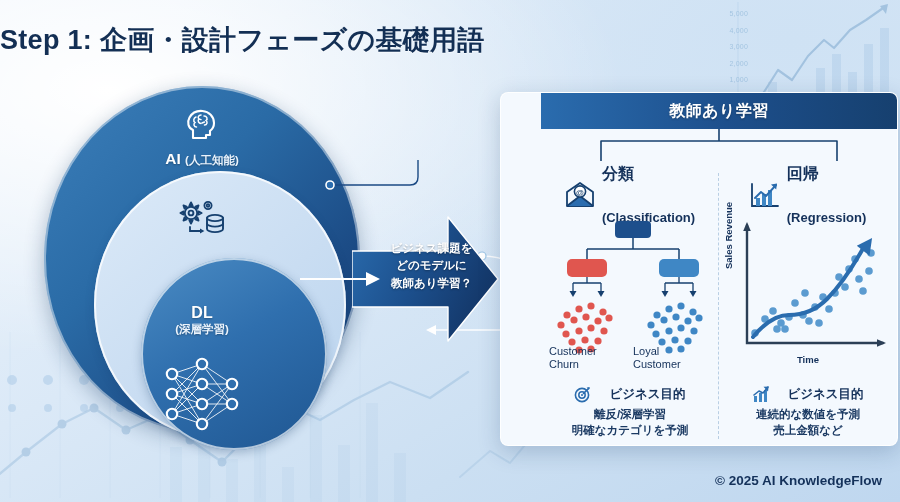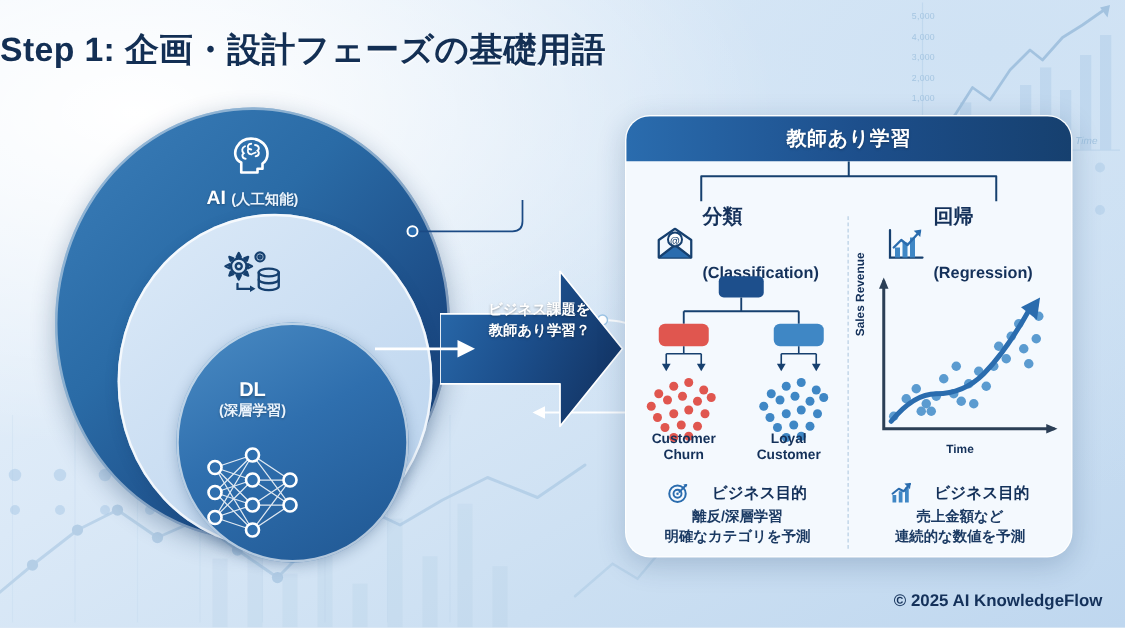--- a/index.html
+++ b/index.html
@@ -70,23 +70,24 @@
     color:#ffffff;font-size:11.5px;font-weight:bold;line-height:1.52;
     text-shadow:0 1px 2px rgba(0,0,0,.35);
   }
 
   
   .connect{position:absolute;left:300px;top:160px;width:230px;height:210px;}
 
   
   .panel{
     position:absolute;left:500px;top:92px;width:356px;height:352px;
-    border-radius:20px;background:#f4f9fe;
+    border-radius:8px;background:#f4f9fe;
     box-shadow:0 6px 22px rgba(20,55,100,.22);overflow:hidden;
     border:1px solid rgba(255,255,255,.9);
+    padding-left:40px;
   }
   .panel-head{
     height:36px;display:flex;align-items:center;justify-content:center;
     background:linear-gradient(90deg,#2a6cae 0%,#1d4f8c 52%,#16406f 100%);
     color:#fff;font-size:16px;font-weight:bold;letter-spacing:.5px;
     text-shadow:0 1px 2px rgba(0,0,0,.3);
   }
   .panel-body{position:relative;height:316px;}
   .branchsvg{position:absolute;left:0;top:0;width:356px;height:34px;}
   .divider{position:absolute;left:177px;top:44px;bottom:6px;width:0;
@@ -99,22 +100,22 @@
   .col-head .t1{font-size:16px;font-weight:bold;color:#14315a;}
   .col-head .t2{font-size:13px;font-weight:bold;color:#14315a;margin-top:28px;}
   .viz{position:relative;height:150px;}
   .objective{position:absolute;left:0;right:0;bottom:6px;text-align:center;}
   .obj-head{display:flex;align-items:center;justify-content:center;gap:18px;margin-bottom:3px;}
   .obj-head .ot{font-size:12.5px;font-weight:bold;color:#14315a;}
   .obj-desc{font-size:11.5px;font-weight:bold;color:#1b3a63;line-height:1.45;}
 
   
   .clsviz{position:absolute;left:0;top:0;width:178px;height:150px;}
-  .cls-lbl{position:absolute;bottom:-2px;width:76px;text-align:center;
-           font-size:11px;font-weight:bold;color:#14315a;line-height:1.2;}
+  .cls-lbl{position:absolute;bottom:-2px;width:76px;
+           font-size:11px;font-weight:normal;color:#14315a;line-height:1.2;}
   .cls-lbl.l{left:8px;}
   .cls-lbl.r{left:92px;}
 
   
   .regviz{position:absolute;left:0;top:0;width:178px;height:150px;}
   .ylab{position:absolute;left:4px;top:50px;transform:rotate(-90deg);transform-origin:left top;
         font-size:9.5px;font-weight:bold;color:#14315a;white-space:nowrap;}
   .xlab{position:absolute;left:0;right:0;bottom:4px;text-align:center;
         font-size:9.5px;font-weight:bold;color:#14315a;}
 
@@ -345,20 +346,21 @@
       </linearGradient>
     </defs>
     <path d="M0 46 L96 46 L96 12 L146 74 L96 136 L96 102 L0 102 Z" fill="url(#agrad)" stroke="#ffffff" stroke-width="1.4" stroke-linejoin="round"></path>
   </svg>
   <svg style="position:absolute;left:300px;top:268px;width:86px;height:22px;" viewBox="0 0 86 22">
     <path d="M0 11 L68 11" stroke="#ffffff" stroke-width="2.2" stroke-linecap="round" fill="none"></path>
     <path d="M66 4 L80 11 L66 18 Z" fill="#ffffff"></path>
   </svg>
   <div class="arrowtxt">
     <div>ビジネス課題を</div>
+    <div>どのモデルに</div>
     <div>教師あり学習？</div>
   </div>
 
   <div class="panel">
     <div class="panel-head">教師あり学習</div>
 
     <div class="panel-body">
 
       <svg class="branchsvg" viewBox="0 0 356 34">
         <path d="M178 0 L178 12 M60 32 L60 12 L296 12 L296 32" fill="none" stroke="#16406f" stroke-width="1.6" stroke-linejoin="round"></path>
@@ -524,22 +526,22 @@
                 <rect x="2" y="10" width="3" height="6"></rect>
                 <rect x="7" y="7" width="3" height="9"></rect>
                 <rect x="12" y="4" width="3" height="12"></rect>
               </g>
               <path d="M2 9 L7 5 L11 7 L16 1" fill="none" stroke="#2a6cae" stroke-width="1.6" stroke-linecap="round" stroke-linejoin="round"></path>
               <path d="M11.5 0.8 L16.6 0.4 L16 5.4 Z" fill="#2a6cae"></path>
             </svg>
             <span class="ot">ビジネス目的</span>
           </div>
           <div class="obj-desc">
+            <div>連続的な数値を予測</div>
             <div>売上金額など</div>
-            <div>連続的な数値を予測</div>
           </div>
         </div>
       </div>
 
     </div>
   </div>
 
   <div class="footer">© 2025 AI KnowledgeFlow</div>
 
 </div>

